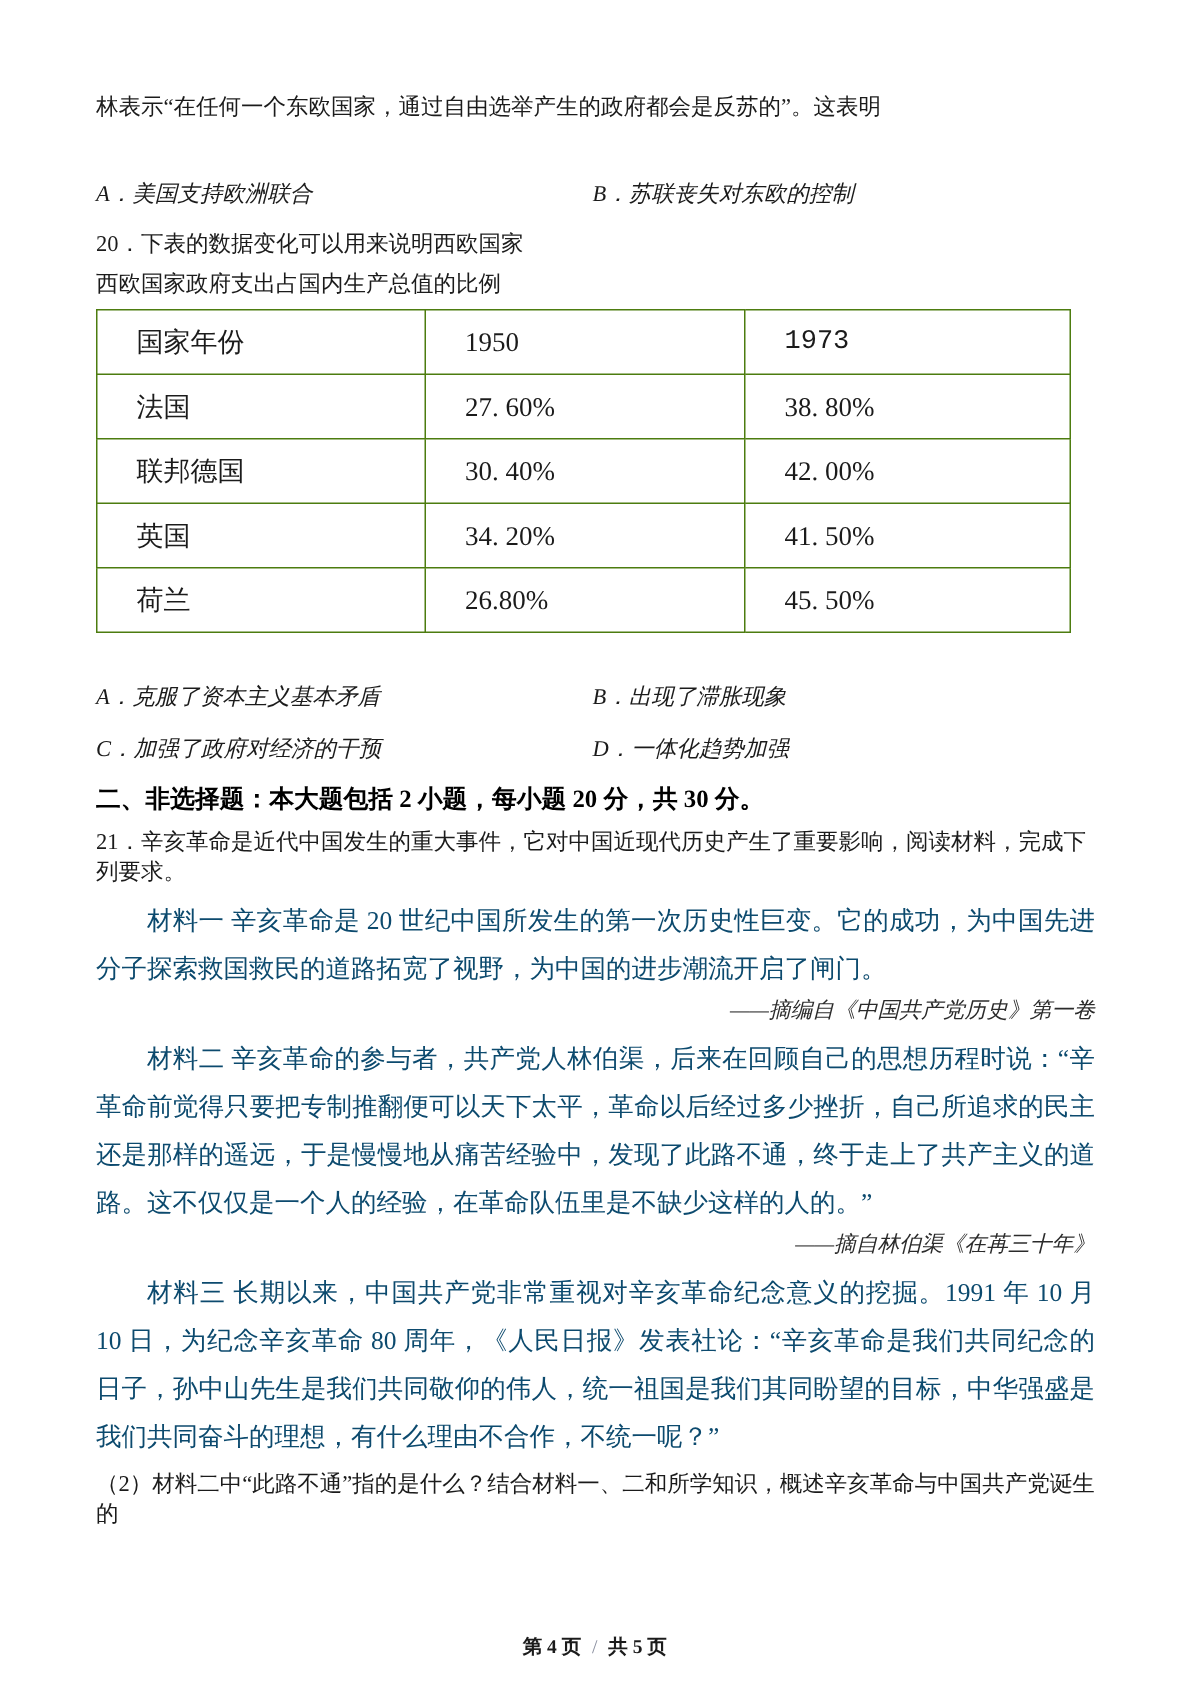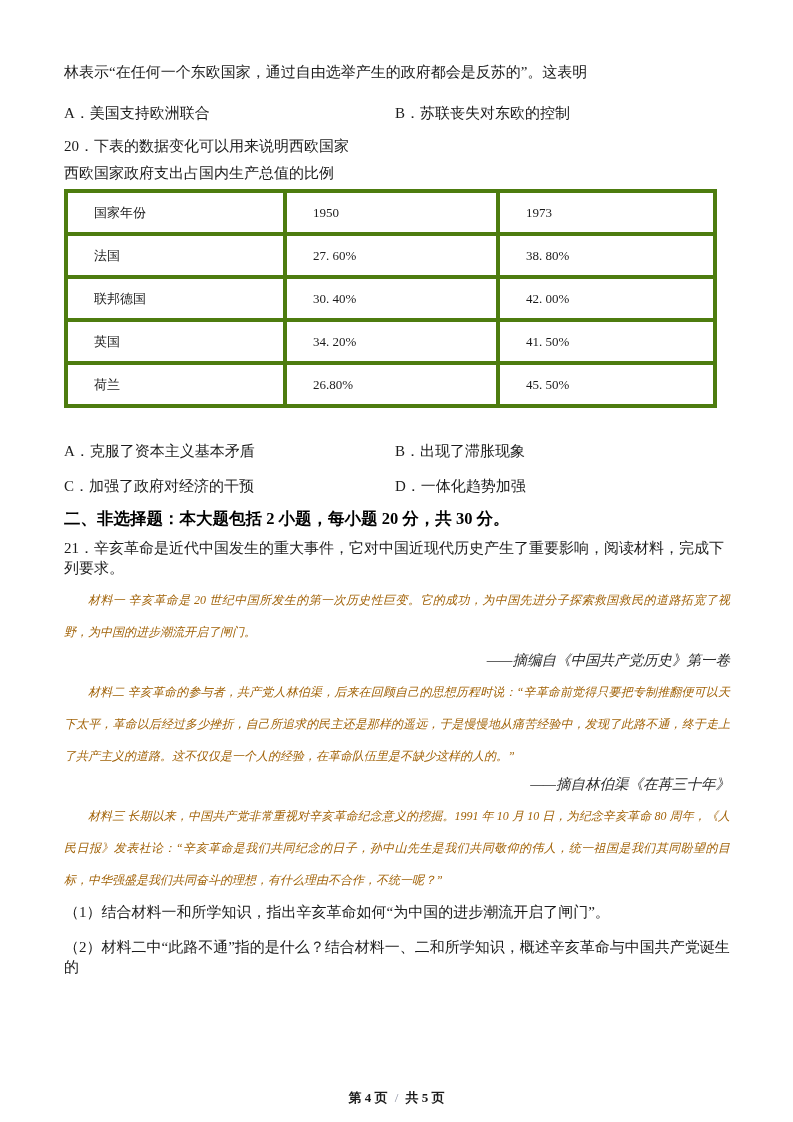--- a/index.html
+++ b/index.html
@@ -9,61 +9,61 @@
     width: 793px;
     height: 1122px;
     margin: 0 auto;
     background: #ffffff;
     font-family: "Liberation Serif", "DejaVu Serif", serif;
     font-size: 15px;
     color: #1b1b1b;
     padding: 62px 63px 0 64px;
     overflow: hidden;
   }
-  .stem { line-height: 20px; margin-bottom: 21px; }
+  .stem { line-height: 20px; margin-bottom: 38px; }
   .opt-row {
     display: grid;
     grid-template-columns: 331px 1fr;
     line-height: 20px;
     margin-bottom: 15px;
+    font-style: italic;
   }
   .q20-stem { line-height: 20px; margin-bottom: 7px; margin-top: -2px; }
   .table-caption { line-height: 20px; margin-bottom: 6px; }
   table.dtable {
     border-collapse: collapse;
     table-layout: fixed;
     width: 649px;
     margin-bottom: 33px;
   }
   table.dtable td {
-    border: 4px solid #4d7c0f;
+    border: 1px solid #4d7c0f;
     height: 43px;
     padding-left: 26px;
     vertical-align: middle;
-    font-size: 13px;
+    font-size: 18px;
   }
   td.c0 { width: 219px; }
   td.c1 { width: 213px; }
-  td.c2 { width: 217px; }
+  td.c2 { width: 217px; font-family: Liberation Mono, monospace; }
   .section-heading {
     font-weight: bold;
     font-size: 16.5px;
     line-height: 22px;
     margin-top: -3px;
     margin-bottom: 8px;
     color: #000;
   }
   .q21-stem { line-height: 20px; margin-bottom: 6px; }
   .material {
-    font-style: italic;
-    font-size: 12px;
+    font-size: 17px;
     line-height: 32px;
     text-indent: 2em;
     text-align: justify;
-    color: #a16207;
+    color: #0c4a6e;
   }
   .source {
     font-style: italic;
     font-size: 14.5px;
     line-height: 20px;
     text-align: right;
     margin-top: 2px;
     margin-bottom: 6px;
     color: #2b2b2b;
   }
@@ -138,21 +138,20 @@
   <div class="q21-stem">21．辛亥革命是近代中国发生的重大事件，它对中国近现代历史产生了重要影响，阅读材料，完成下列要求。</div>
 
   <div class="material">材料一 辛亥革命是 20 世纪中国所发生的第一次历史性巨变。它的成功，为中国先进分子探索救国救民的道路拓宽了视野，为中国的进步潮流开启了闸门。</div>
   <div class="source">——摘编自《中国共产党历史》第一卷</div>
 
   <div class="material">材料二 辛亥革命的参与者，共产党人林伯渠，后来在回顾自己的思想历程时说：“辛革命前觉得只要把专制推翻便可以天下太平，革命以后经过多少挫折，自己所追求的民主还是那样的遥远，于是慢慢地从痛苦经验中，发现了此路不通，终于走上了共产主义的道路。这不仅仅是一个人的经验，在革命队伍里是不缺少这样的人的。”</div>
   <div class="source">——摘自林伯渠《在苒三十年》</div>
 
   <div class="material">材料三 长期以来，中国共产党非常重视对辛亥革命纪念意义的挖掘。1991 年 10 月 10 日，为纪念辛亥革命 80 周年，《人民日报》发表社论：“辛亥革命是我们共同纪念的日子，孙中山先生是我们共同敬仰的伟人，统一祖国是我们其同盼望的目标，中华强盛是我们共同奋斗的理想，有什么理由不合作，不统一呢？”</div>
 
-  <div class="subq">（1）结合材料一和所学知识，指出辛亥革命如何“为中国的进步潮流开启了闸门”。</div>
   <div class="subq">（2）材料二中“此路不通”指的是什么？结合材料一、二和所学知识，概述辛亥革命与中国共产党诞生的</div>
 
   <div class="footer">
     <span>第 4 页</span>
     <span class="sep">/</span>
     <span>共 5 页</span>
   </div>
 
 </div>
 

